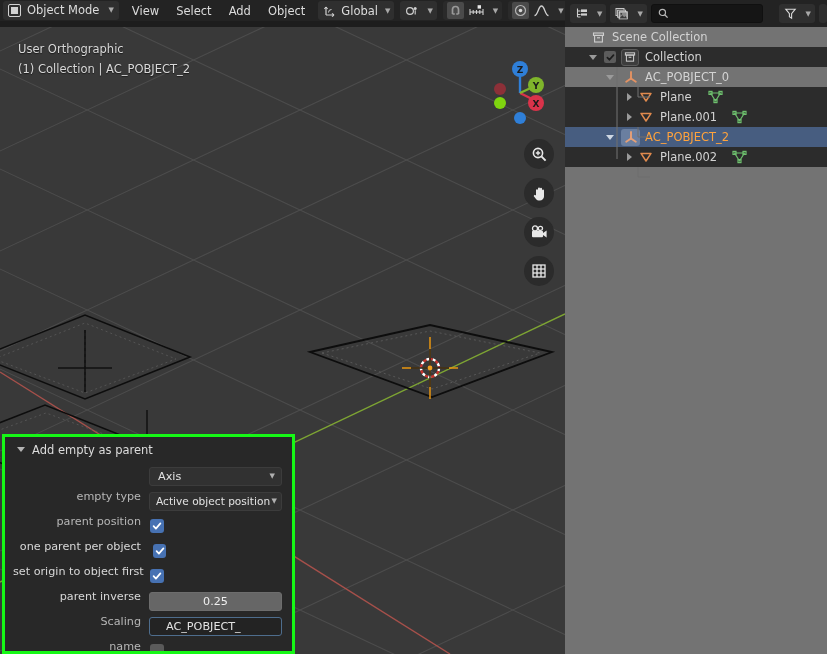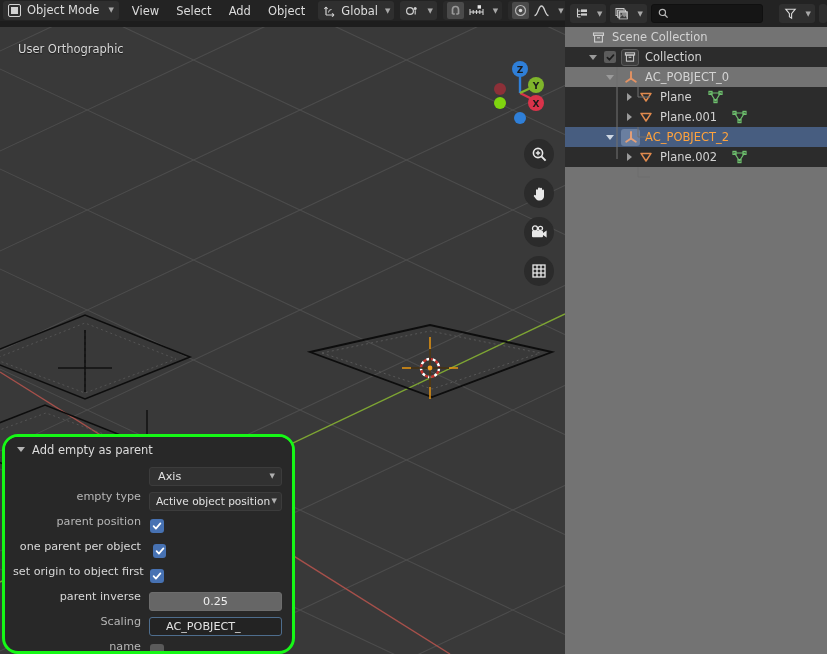--- a/index.html
+++ b/index.html
@@ -100,21 +100,21 @@
   }
   .vp-tool {
     width: 30px; height: 30px; border-radius: 50%;
     background: #2b2b2b;
     display: flex; align-items: center; justify-content: center;
   }
 
   
   .oppanel {
     position: absolute; left: 2px; top: 434px; width: 293px; height: 220px;
-    border: 3px solid #16f816; border-radius: 16px;
+    border: 3px solid #16f816; border-radius: 0;
     background: #282828;
     overflow: hidden;
   }
   .op-head {
     height: 25px; display: flex; align-items: center; gap: 7px;
     padding-left: 12px; font-size: 11.5px; color: #dcdcdc;
     background: #282828;
   }
   .tri-d { width: 0;height: 0; border-left: 4px solid transparent; border-right: 4px solid transparent; border-top: 5px solid #b4b4b4; }
   .op-body { padding: 3px 10px 0 8px; }
@@ -402,20 +402,21 @@
         <g stroke="#1a1a1a" stroke-width="1.4">
           <line x1="430" y1="322" x2="430" y2="360"></line>
           <line x1="411" y1="341" x2="449" y2="341"></line>
         </g>
         <circle cx="430" cy="341" r="2.4" fill="#f0a024"></circle>
       </g>
     </svg>
 
     <div class="vp-text">
       <div>User Orthographic</div>
+      <div>(1) Collection | AC_POBJECT_2</div>
     </div>
 
     <svg class="gizmo" viewBox="0 0 72 72">
       <line x1="42" y1="38" x2="42" y2="18" stroke="#2f7fd8" stroke-width="2.4"></line>
       <line x1="42" y1="38" x2="58" y2="46" stroke="#d9334a" stroke-width="2.4"></line>
       <line x1="42" y1="38" x2="57" y2="31" stroke="#7fb52b" stroke-width="2.4"></line>
       <circle cx="22" cy="34" r="6" fill="#8c3038"></circle>
       <circle cx="22" cy="48" r="6" fill="#7fd40f"></circle>
       <circle cx="42" cy="63" r="6" fill="#2f7fd8"></circle>
       <circle cx="42" cy="14" r="8" fill="#2f7fd8"></circle>

